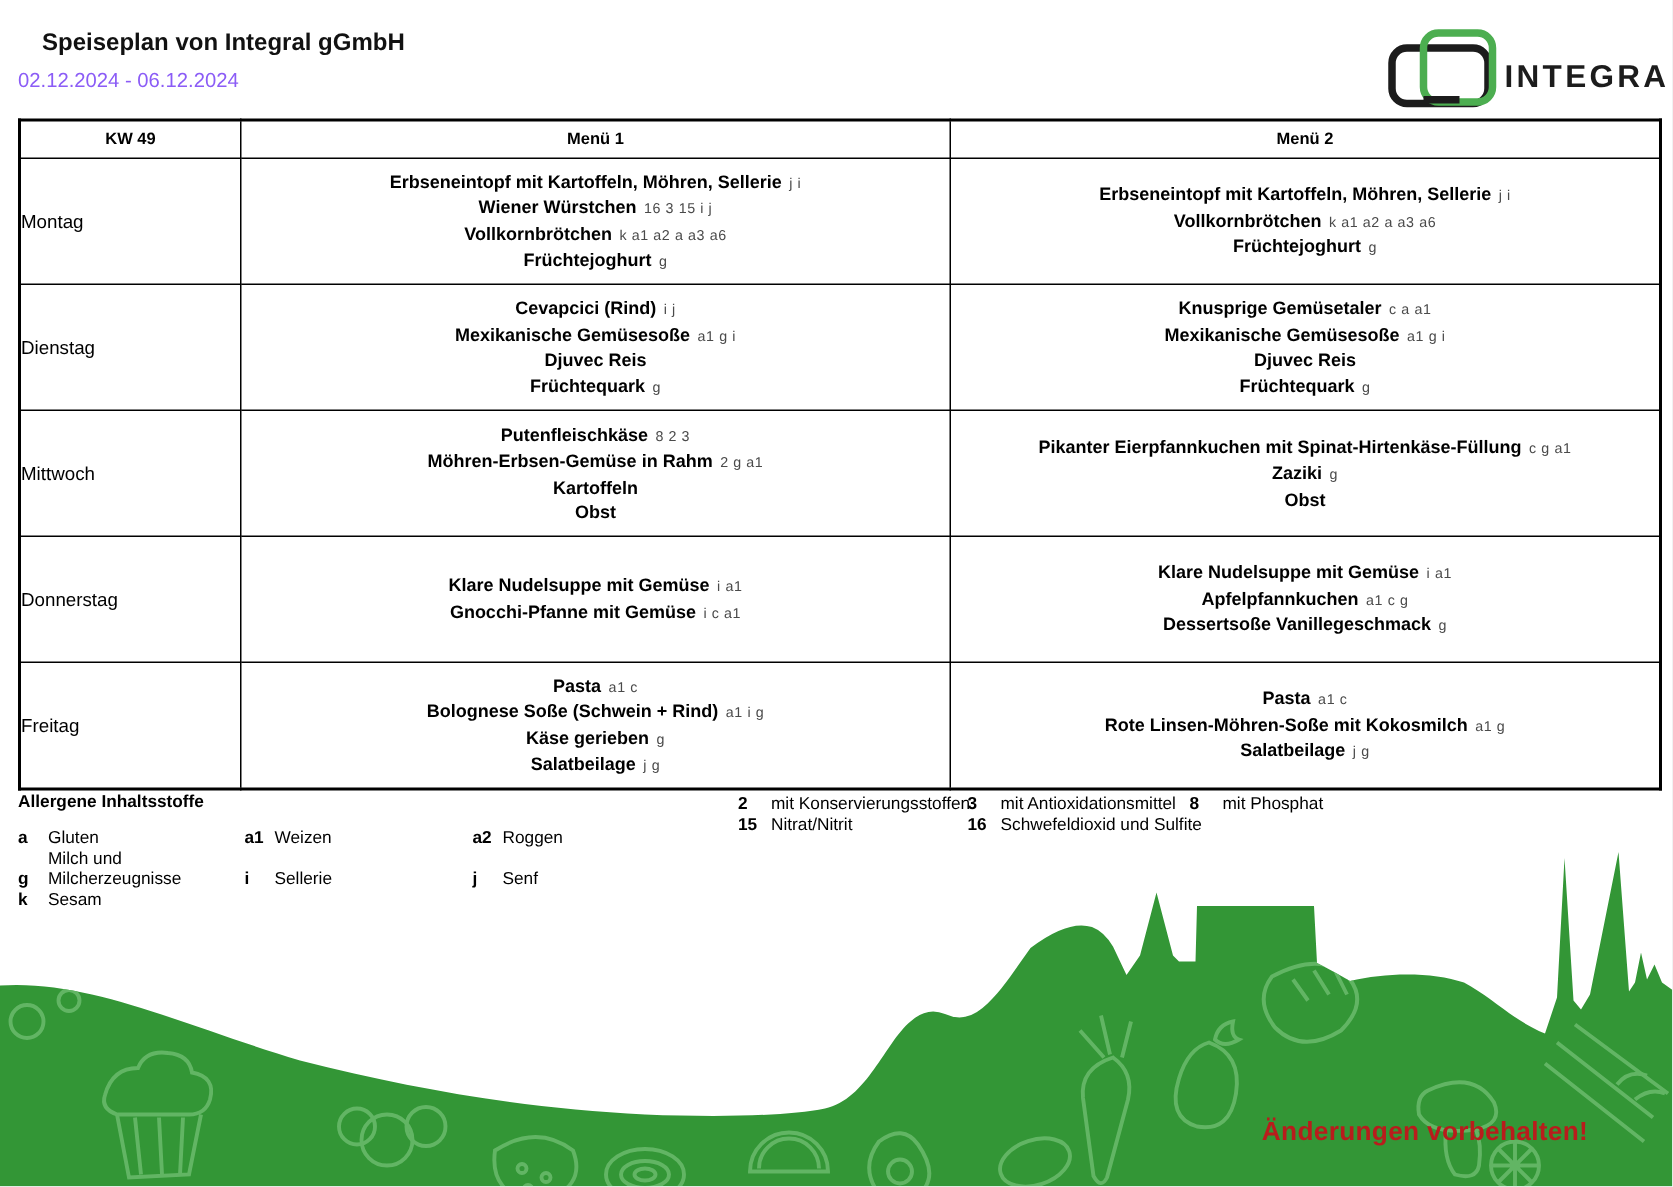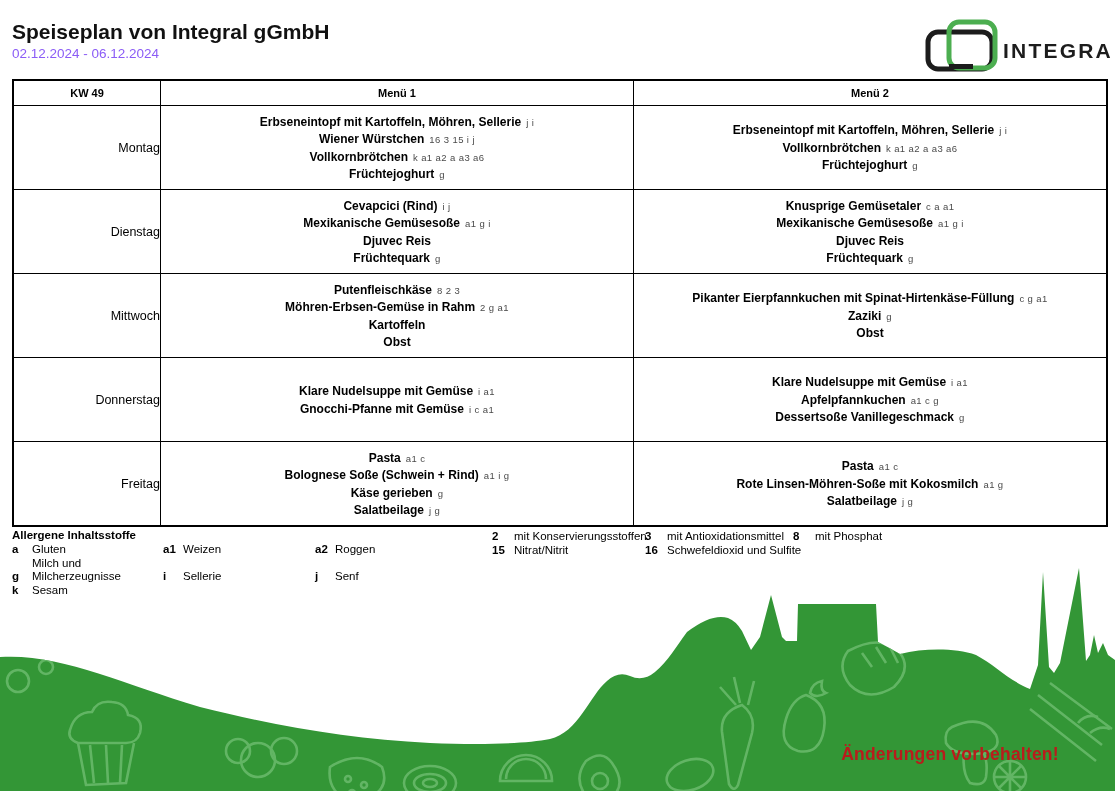--- a/index.html
+++ b/index.html
@@ -2,41 +2,41 @@
 <html><head>
 <meta charset="utf-8">
 <style>
   html,body{margin:0;padding:0;background:#e8e8e8;}
   .page{
     position:relative; width:1115px; height:791px; background:#ffffff;
     font-family:"Liberation Sans", sans-serif; color:#000; overflow:hidden;
     margin:0 auto;
   }
   
-  .doc-title{position:absolute; left:12px; top:20px; font-size:21px; font-weight:bold; color:#111;}
+  .doc-title{position:absolute; left:28px; top:20px; font-size:16px; font-weight:bold; color:#111;}
   .doc-dates{position:absolute; left:12px; top:46px; font-size:13.5px; color:#8b5cf6;text-align:right;}
   .logo{position:absolute; left:915px; top:12px; width:196px; height:64px;}
   
   table.menu{
     position:absolute; left:12px; top:79px; width:1092px;
     border-collapse:collapse; table-layout:fixed;
     border:2.5px solid #000;
   }
   table.menu th, table.menu td{border:1.5px solid #000; padding:0;}
   th.kw-col{width:146px;}
   th.menu-col{width:472px;margin-left:48px;}
   table.menu th{height:24px; font-size:11px; font-weight:bold; text-align:center; vertical-align:middle;}
-  td.day-cell{height:83px; font-size:12.5px; font-weight:normal; text-align:right; vertical-align:middle;}
+  td.day-cell{height:83px; font-size:12.5px; font-weight:normal; text-align:left; vertical-align:middle;}
   td.menu-cell{height:83px; text-align:center; vertical-align:middle;}
   .dish-line{line-height:15.5px; white-space:nowrap;}
   .dish{font-size:12px; font-weight:bold;}
   .codes{font-size:9.5px; font-weight:400; color:#4a4a4a; margin-left:5px; letter-spacing:0.4px;}
   
   .legend{position:absolute; font-size:11.5px; line-height:13.5px;}
-  .legend-title{font-weight:bold; margin-bottom:0;}
+  .legend-title{font-weight:bold; margin-bottom:10px;}
   .legend-row{display:flex; align-items:flex-end; min-height:14px;}
   .legend-cell{display:flex; gap:7px; align-items:flex-end;}
   .legend-code{font-weight:bold; min-width:13px;}
   .legend-label{font-weight:normal;}
   .allergen-block{left:12px; top:529px; width:470px;}
   .allergen-block .legend-cell.col0{width:151px;}
   .allergen-block .legend-cell.col1{width:152px;}
   .allergen-block .legend-cell.col0 .legend-label{max-width:110px;}
   .additive-block{left:492px; top:529px; width:560px;}
   .additive-block .legend-cell{white-space:nowrap;}

